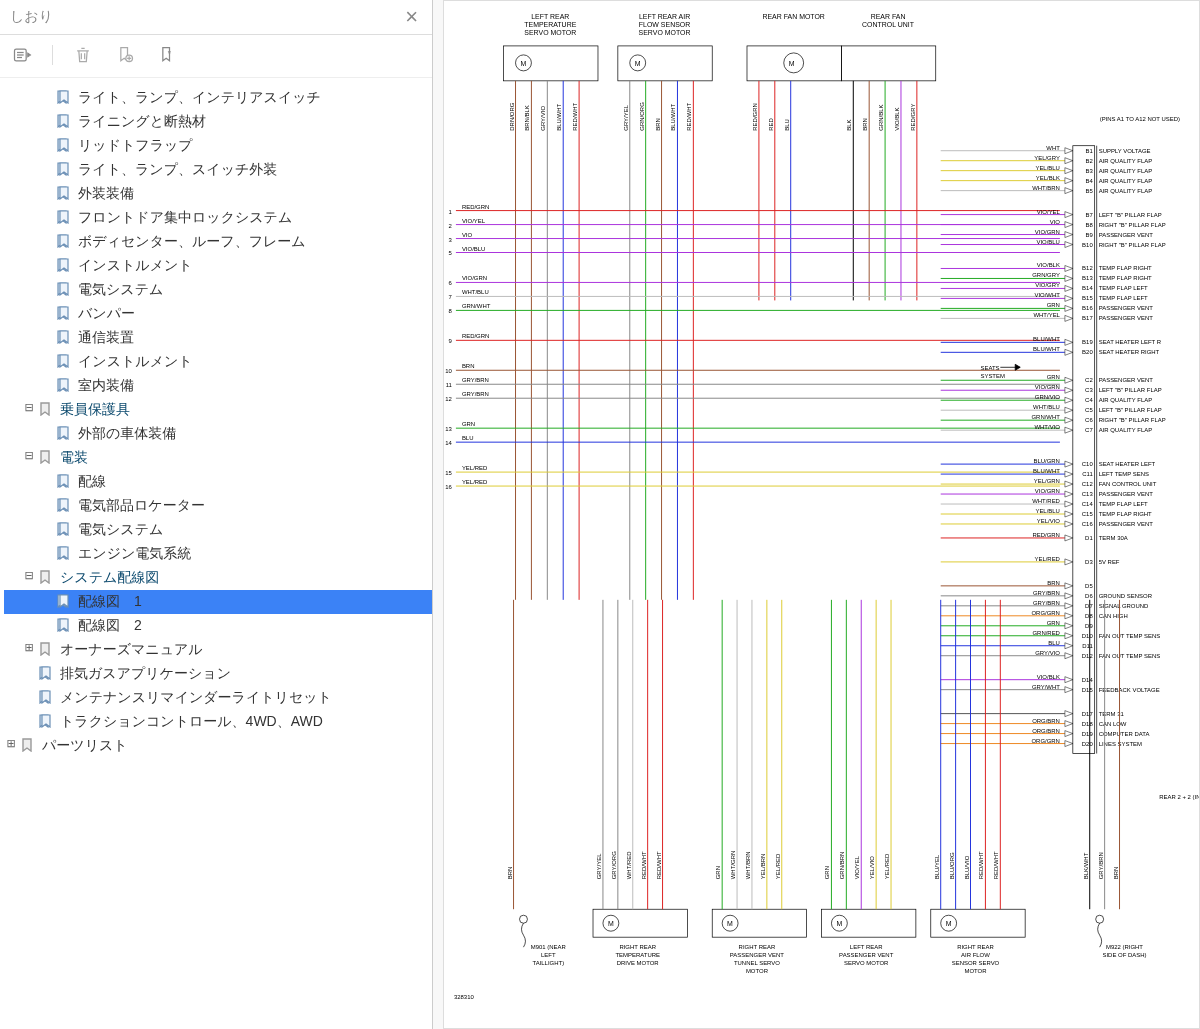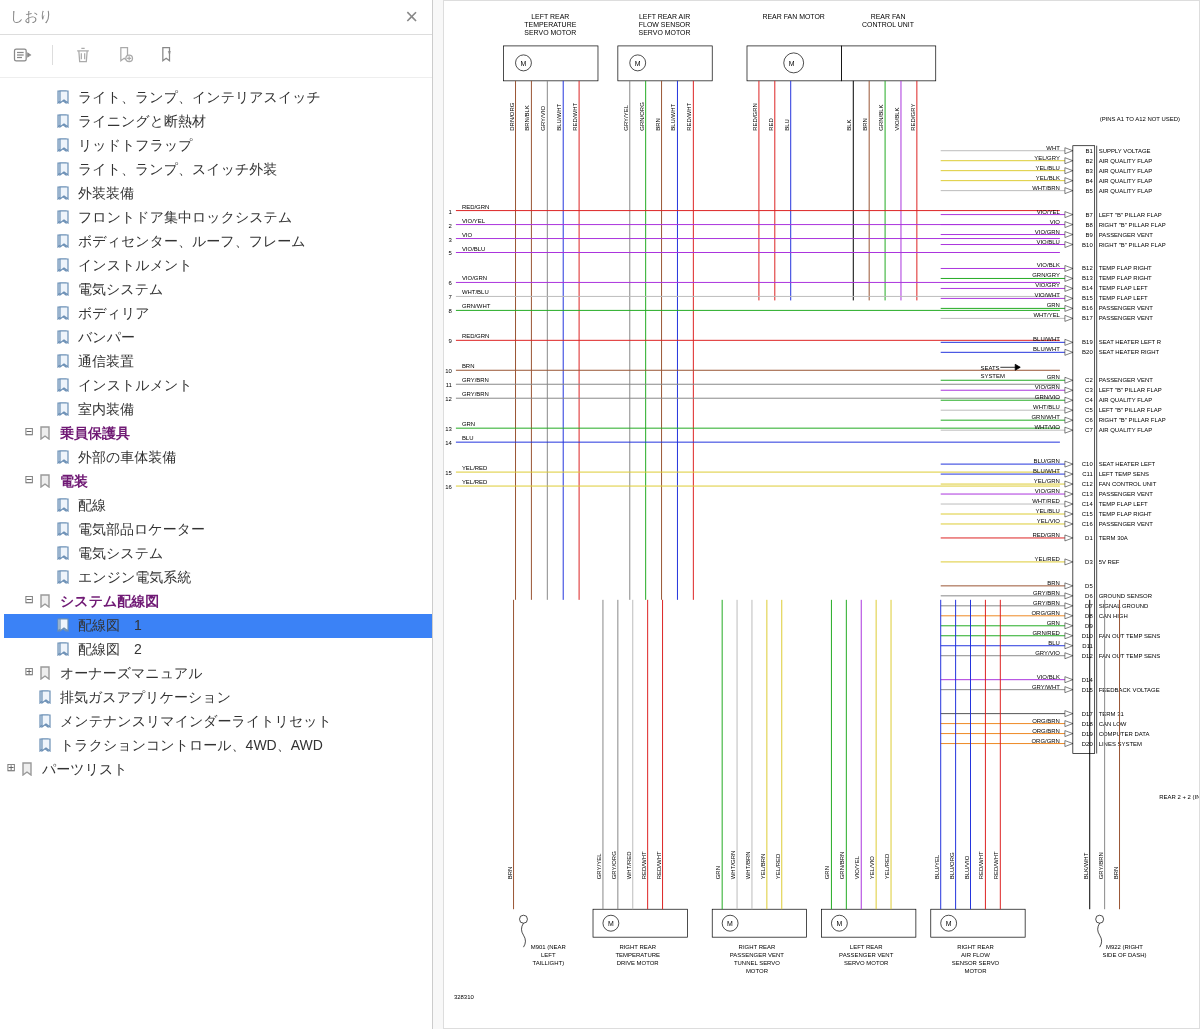--- a/index.html
+++ b/index.html
@@ -10,21 +10,21 @@
 .sb-close{color:#888;font-size:22px;cursor:pointer;padding:0 4px;line-height:1}
 .sb-toolbar{display:flex;gap:18px;align-items:center;padding:8px 10px 10px;border-bottom:1px solid #eee;color:#888}
 .tb-div{width:1px;height:20px;background:#ddd}
 .tree{flex:1;overflow-y:auto;padding:8px 0 8px 4px}
 .node{display:flex;padding:3px 4px 3px 0;white-space:nowrap;cursor:default}
 .exp{width:14px;text-align:center;color:#666;font-size:11px;cursor:pointer}
 .exp.empty{visibility:hidden}
 .bm-leaf,.bm-open,.bm-closed{width:18px;height:16px;margin-right:6px;display:inline-flex;align-items:center;justify-content:center}
 .bm-leaf svg,.bm-open svg,.bm-closed svg{width:16px;height:14px}
 .label{}
-.section{color:#701a75;font-weight:bold}
+.section{color:#0c4a6e;font-weight:normal}
 .node.selected{background:#3b82f6}
 .ind{display:inline-block}
 .i1{width:18px}
 .main{flex:1;background:#f8f8f8;overflow:hidden;position:relative}
 svg.icon{width:20px;height:20px}
 .tb-btn{cursor:pointer;display:inline-flex;align-items:center;justify-content:center;width:24px;height:24px}
 
 .wiring{background:#fff;position:absolute;left:10px;top:0;right:0;bottom:0;border:1px solid #ddd}
 .wiring svg{width:100%;height:100%}
 .dlabel{font-size:7px;fill:#000}
@@ -171,32 +171,20 @@
           <span class="ind i1"></span>
           <span class="ind i1"></span>
           <span class="exp empty"></span>
           <span class="bm-leaf">
             <svg viewBox="0 0 16 14" fill="none">
               <path d="M3 1h8v12l-4-3-4 3z" stroke="#6b8fb5" stroke-width="1.2" fill="#dce8f5"></path>
               <path d="M5 1h8v12l-4-3-4 3z" stroke="#6b8fb5" stroke-width="1.2" fill="#eef4fb"></path>
             </svg>
           </span>
           <span class="label">電気システム</span>
-        </div>
-        <div class="node">
-          <span class="ind i1"></span>
-          <span class="ind i1"></span>
-          <span class="exp empty"></span>
-          <span class="bm-leaf">
-            <svg viewBox="0 0 16 14" fill="none">
-              <path d="M3 1h8v12l-4-3-4 3z" stroke="#6b8fb5" stroke-width="1.2" fill="#dce8f5"></path>
-              <path d="M5 1h8v12l-4-3-4 3z" stroke="#6b8fb5" stroke-width="1.2" fill="#eef4fb"></path>
-            </svg>
-          </span>
-          <span class="label">ボディリア</span>
         </div>
         <div class="node">
           <span class="ind i1"></span>
           <span class="ind i1"></span>
           <span class="exp empty"></span>
           <span class="bm-leaf">
             <svg viewBox="0 0 16 14" fill="none">
               <path d="M3 1h8v12l-4-3-4 3z" stroke="#6b8fb5" stroke-width="1.2" fill="#dce8f5"></path>
               <path d="M5 1h8v12l-4-3-4 3z" stroke="#6b8fb5" stroke-width="1.2" fill="#eef4fb"></path>
             </svg>

